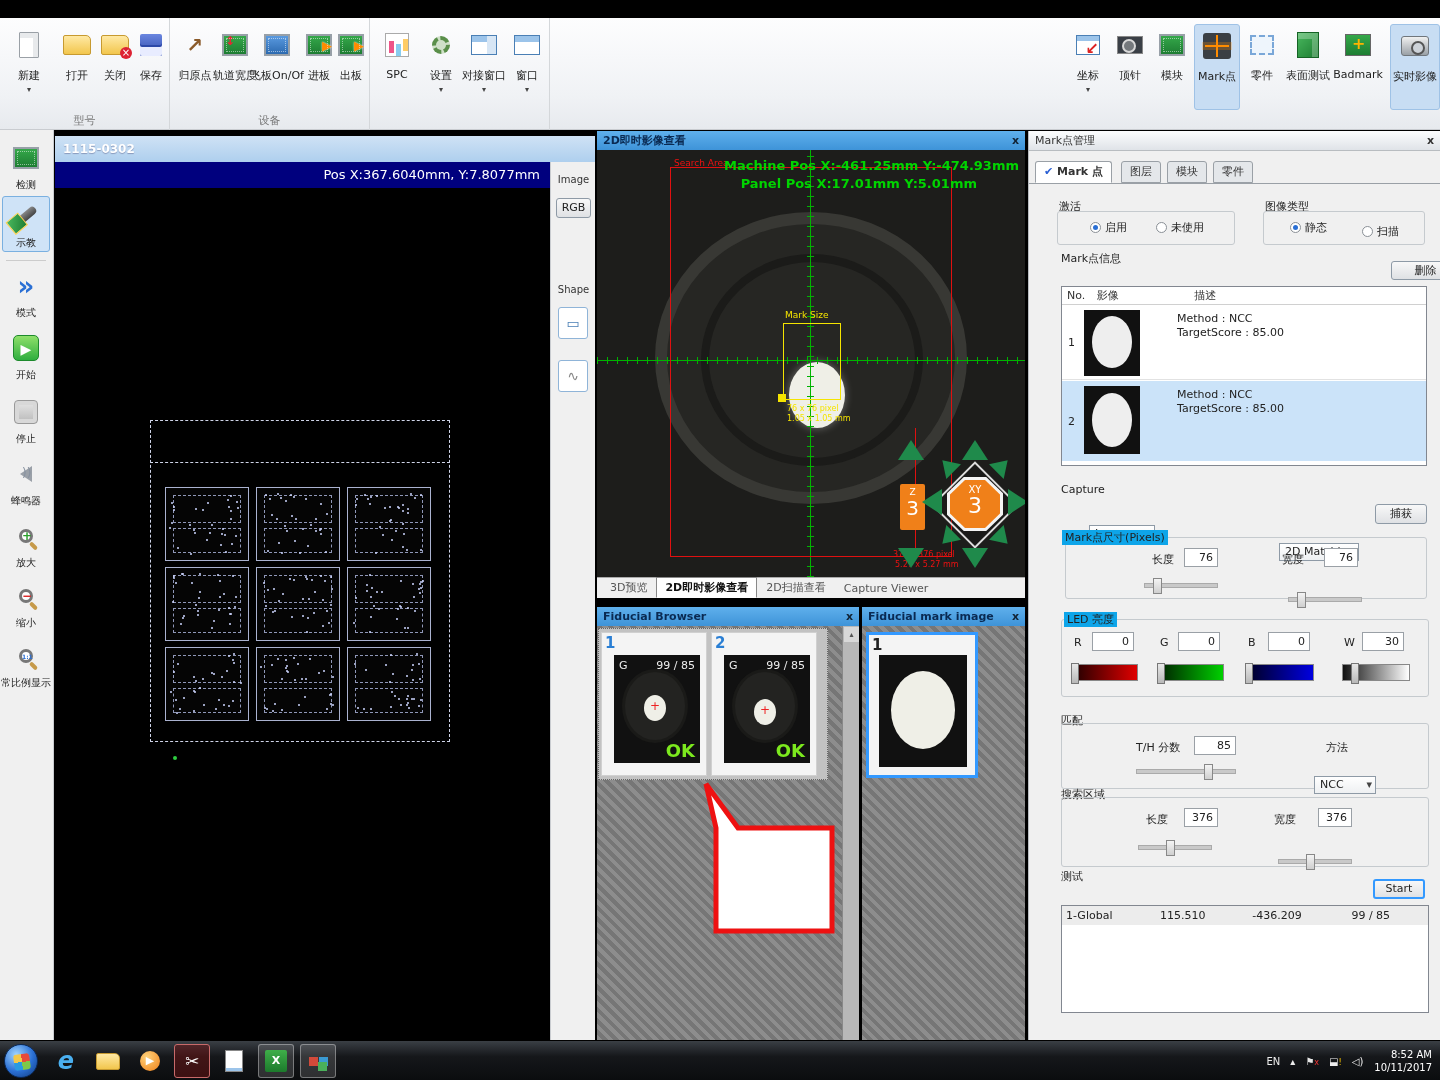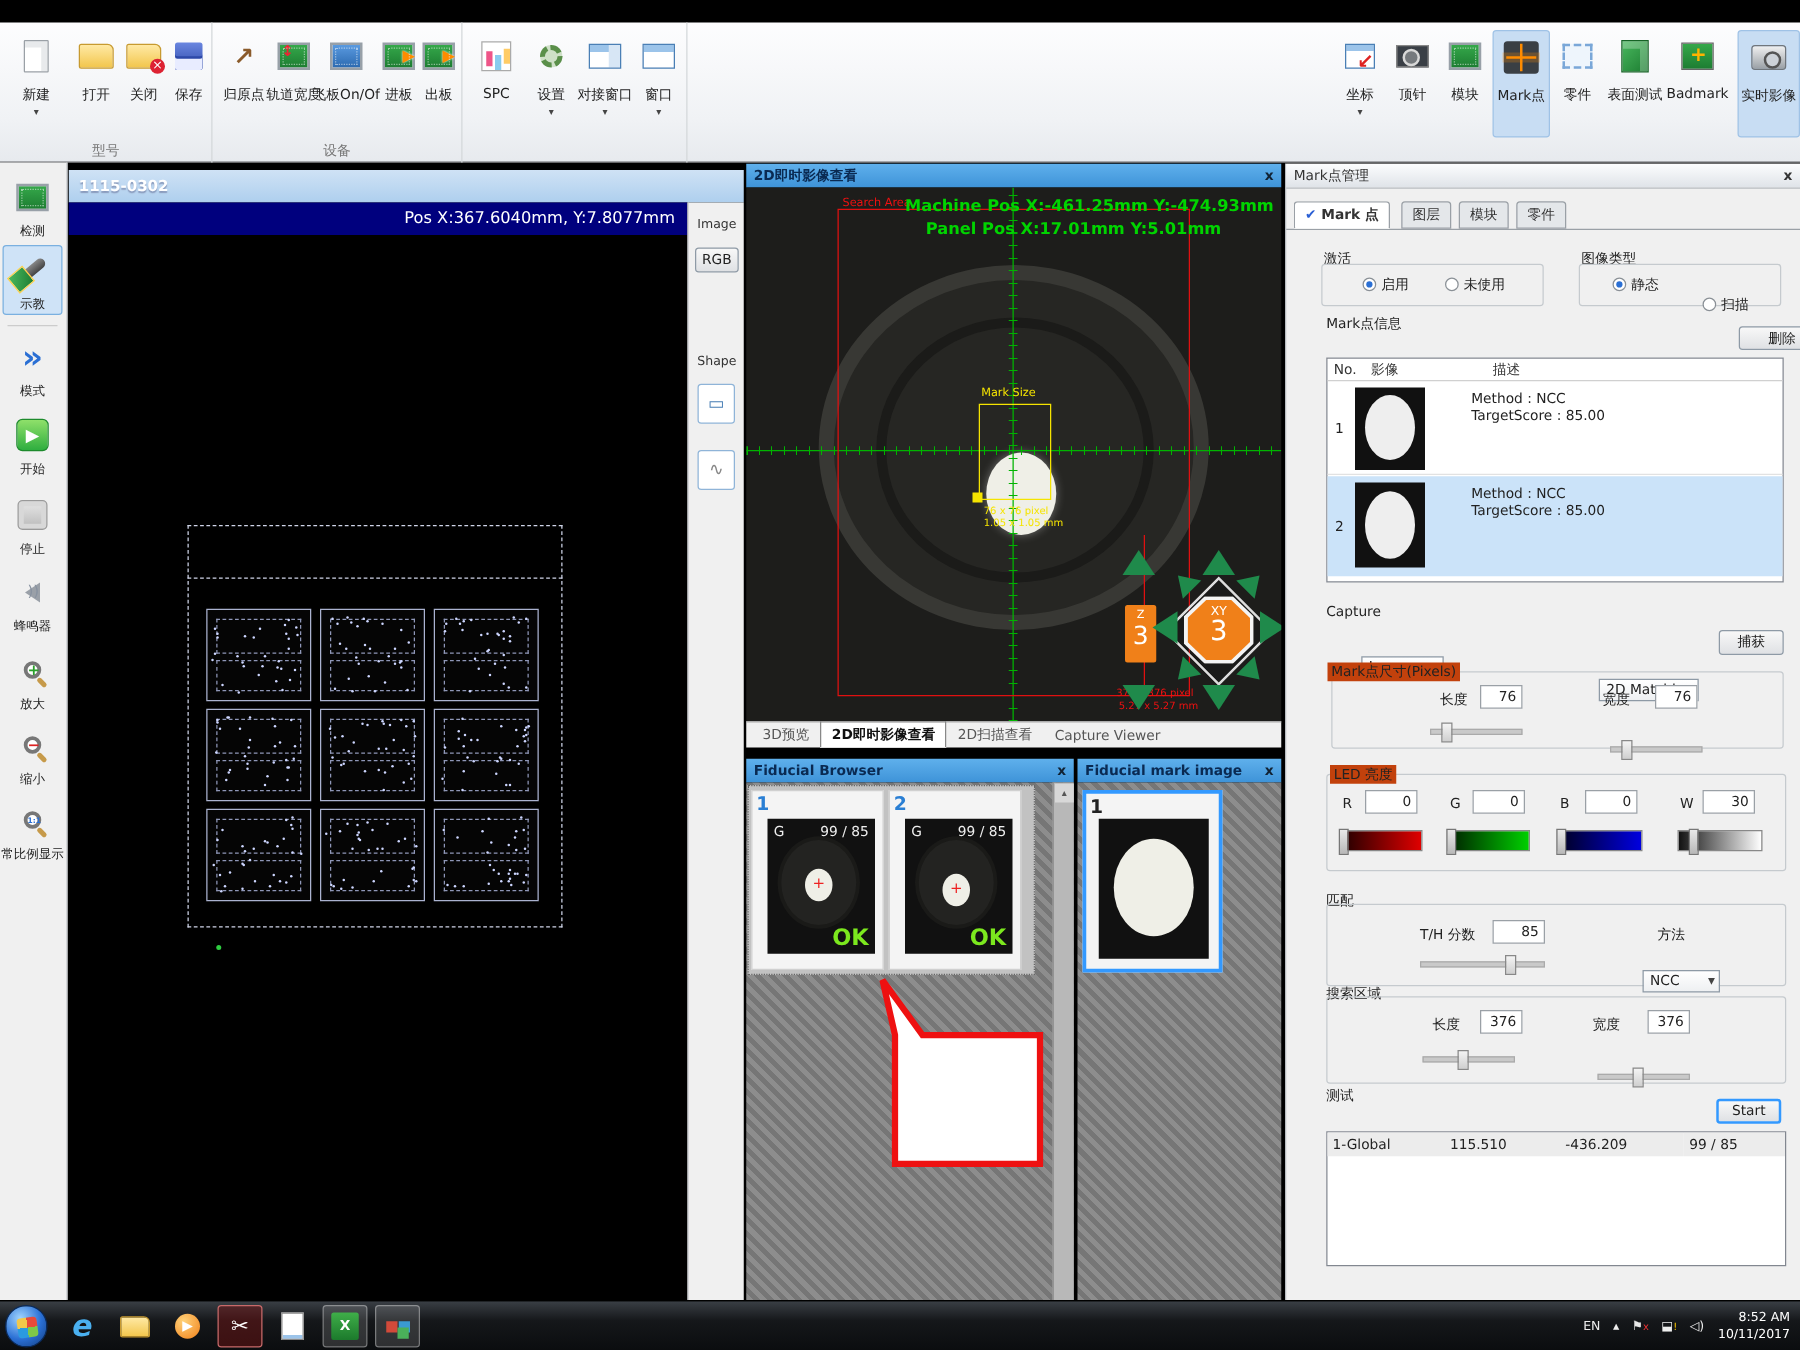--- a/index.html
+++ b/index.html
@@ -129,21 +129,21 @@
 .selcard{border:3px solid #3399ff}
 
 
 .markpanel{background:#f0f0f0;border-left:1px solid #b8bcc0}
 .mp-hdr{background:linear-gradient(#fcfdfe,#dfe3e8);border-bottom:1px solid #b8bcc0;line-height:19px;padding-left:6px;font-size:11px;color:#333;position:relative}
 .mp-hdr .x{position:absolute;right:6px;top:0;font-weight:bold}
 .mtab{position:absolute;top:0;height:22px;line-height:20px;padding:0 8px;border:1px solid #9aa0a6;border-radius:3px 3px 0 0;background:#e4e7ea;color:#333;font-size:11px;white-space:nowrap}
 .mtab.active{background:#fff;border-bottom-color:#fff;font-weight:bold}
 .chk{color:#2a5fd4;font-weight:bold}
 .gbox{position:absolute;border:1px solid #c5cace;border-radius:3px}
-.glabel{position:absolute;background:#c2410c;padding:0 3px;font-size:11px;color:#222;white-space:nowrap}
+.glabel{position:absolute;background:#0ea5e9;padding:0 3px;font-size:11px;color:#222;white-space:nowrap}
 .radio{width:11px;height:11px;border:1px solid #8a9096;border-radius:50%;background:#fff;display:inline-block;vertical-align:-2px;margin-right:4px;position:relative}
 .radio.on::after{content:"";position:absolute;left:2px;top:2px;width:5px;height:5px;border-radius:50%;background:#2a6fd4}
 .btn{background:linear-gradient(#f8f8f8,#dfe1e4);border:1px solid #8e9aa6;border-radius:3px;text-align:center;font-size:11px;color:#222}
 .btn.primary{border:2px solid #3399ff}
 .inp{background:#fff;border:1px solid #9aa0a6;text-align:right;padding-right:4px;font-size:11px;line-height:17px}
 .combo{background:linear-gradient(#fff,#eef0f2);border:1px solid #8e9aa6;font-size:11px;line-height:16px;padding-left:5px;position:relative}
 .combo::after{content:"▾";position:absolute;right:3px;top:0;color:#444}
 .slider{height:14px;position:relative}
 .sl-track{position:absolute;left:0;right:0;top:5px;height:5px;background:#c9c9c9;border:1px solid #aaa}
 .sl-thumb{position:absolute;top:0;width:9px;height:16px;background:linear-gradient(#f4f4f4,#cfcfcf);border:1px solid #888}
@@ -861,21 +861,21 @@
 
     <div class="abs" style="left:30px;top:68px">激活</div>
     <div class="gbox" style="left:28px;top:80px;width:178px;height:34px">
       <span class="abs" style="left:32px;top:8px"><span class="radio on"></span><span>启用</span></span>
       <span class="abs" style="left:98px;top:8px"><span class="radio"></span><span>未使用</span></span>
     </div>
 
     <div class="abs" style="left:236px;top:68px">图像类型</div>
     <div class="gbox" style="left:234px;top:80px;width:162px;height:34px">
       <span class="abs" style="left:26px;top:8px"><span class="radio on"></span><span>静态</span></span>
-      <span class="abs" style="left:98px;top:24px"><span class="radio"></span><span>扫描</span></span>
+      <span class="abs" style="left:98px;top:12px"><span class="radio"></span><span>扫描</span></span>
     </div>
 
     <div class="abs" style="left:32px;top:120px">Mark点信息</div>
     <div class="btn abs" style="left:362px;top:130px;width:69px;height:19px;line-height:17px">删除</div>
     <div class="lst abs" style="left:32px;top:155px;width:366px;height:180px">
       <div class="lst-hdr" style="height:18px;line-height:18px">
         <span style="margin-left:5px">No.</span>
         <span style="margin-left:8px">影像</span>
         <span style="margin-left:72px">描述</span>
       </div>

